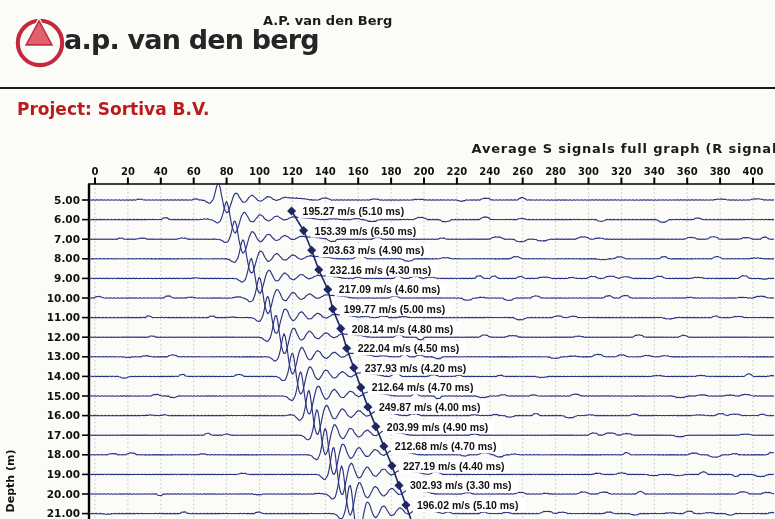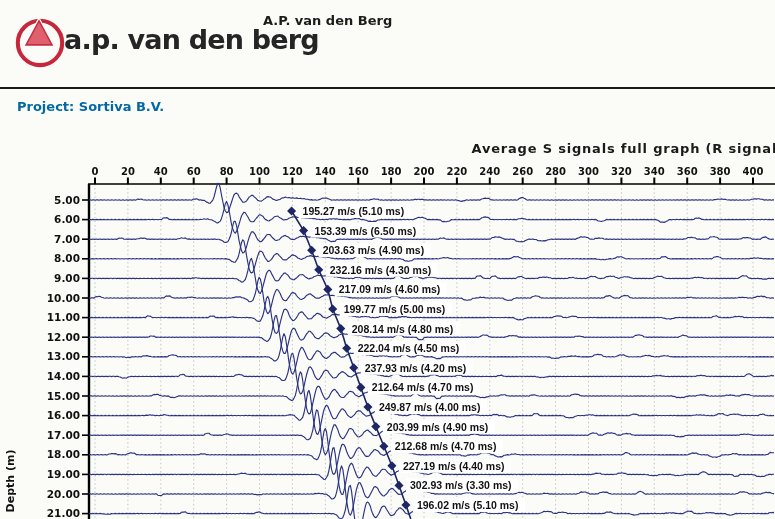--- a/index.html
+++ b/index.html
@@ -9,21 +9,21 @@
   }
   .abs{position:absolute;}
   #brand-text{
     left:64px;top:24px;font-family:"DejaVu Sans",sans-serif;
     font-size:27px;font-weight:bold;color:#252525;letter-spacing:-0.8px;
   }
   #company-block{left:263px;top:13px;color:#1c1c1c;}
   #company-name{font-family:"DejaVu Sans",sans-serif;font-size:13px;font-weight:bold;margin-bottom:7px;}
   .addr-line{font-family:"DejaVu Sans",sans-serif;font-size:10.5px;line-height:12.5px;color:#222;}
   #header-rule{left:0;top:87px;width:775px;height:2px;background:#1a1a1a;}
-  #project-label{left:17px;top:99px;font-family:"DejaVu Sans",sans-serif;font-size:13px;font-weight:bold;color:#0369a1;}
+  #project-label{left:17px;top:99px;font-family:"DejaVu Sans",sans-serif;font-size:17px;font-weight:bold;color:#b91c1c;}
   #chart-svg{left:0;top:0;}
 </style>
 </head>
 <body>
 
 <div class="abs" id="logo" style="left:13px;top:15px;width:54px;height:54px;">
   <svg width="54" height="54" viewBox="0 0 56 56">
     <circle cx="28" cy="29" r="23" fill="none" stroke="#c5273b" stroke-width="4.2"></circle>
     <polygon points="27,6 13.5,31 40.5,31" fill="none" stroke="#ffffff" stroke-width="4"></polygon>
     <polygon points="27,6 13.5,31 40.5,31" fill="#e0606e" stroke="#c0303f" stroke-width="1.6"></polygon>

